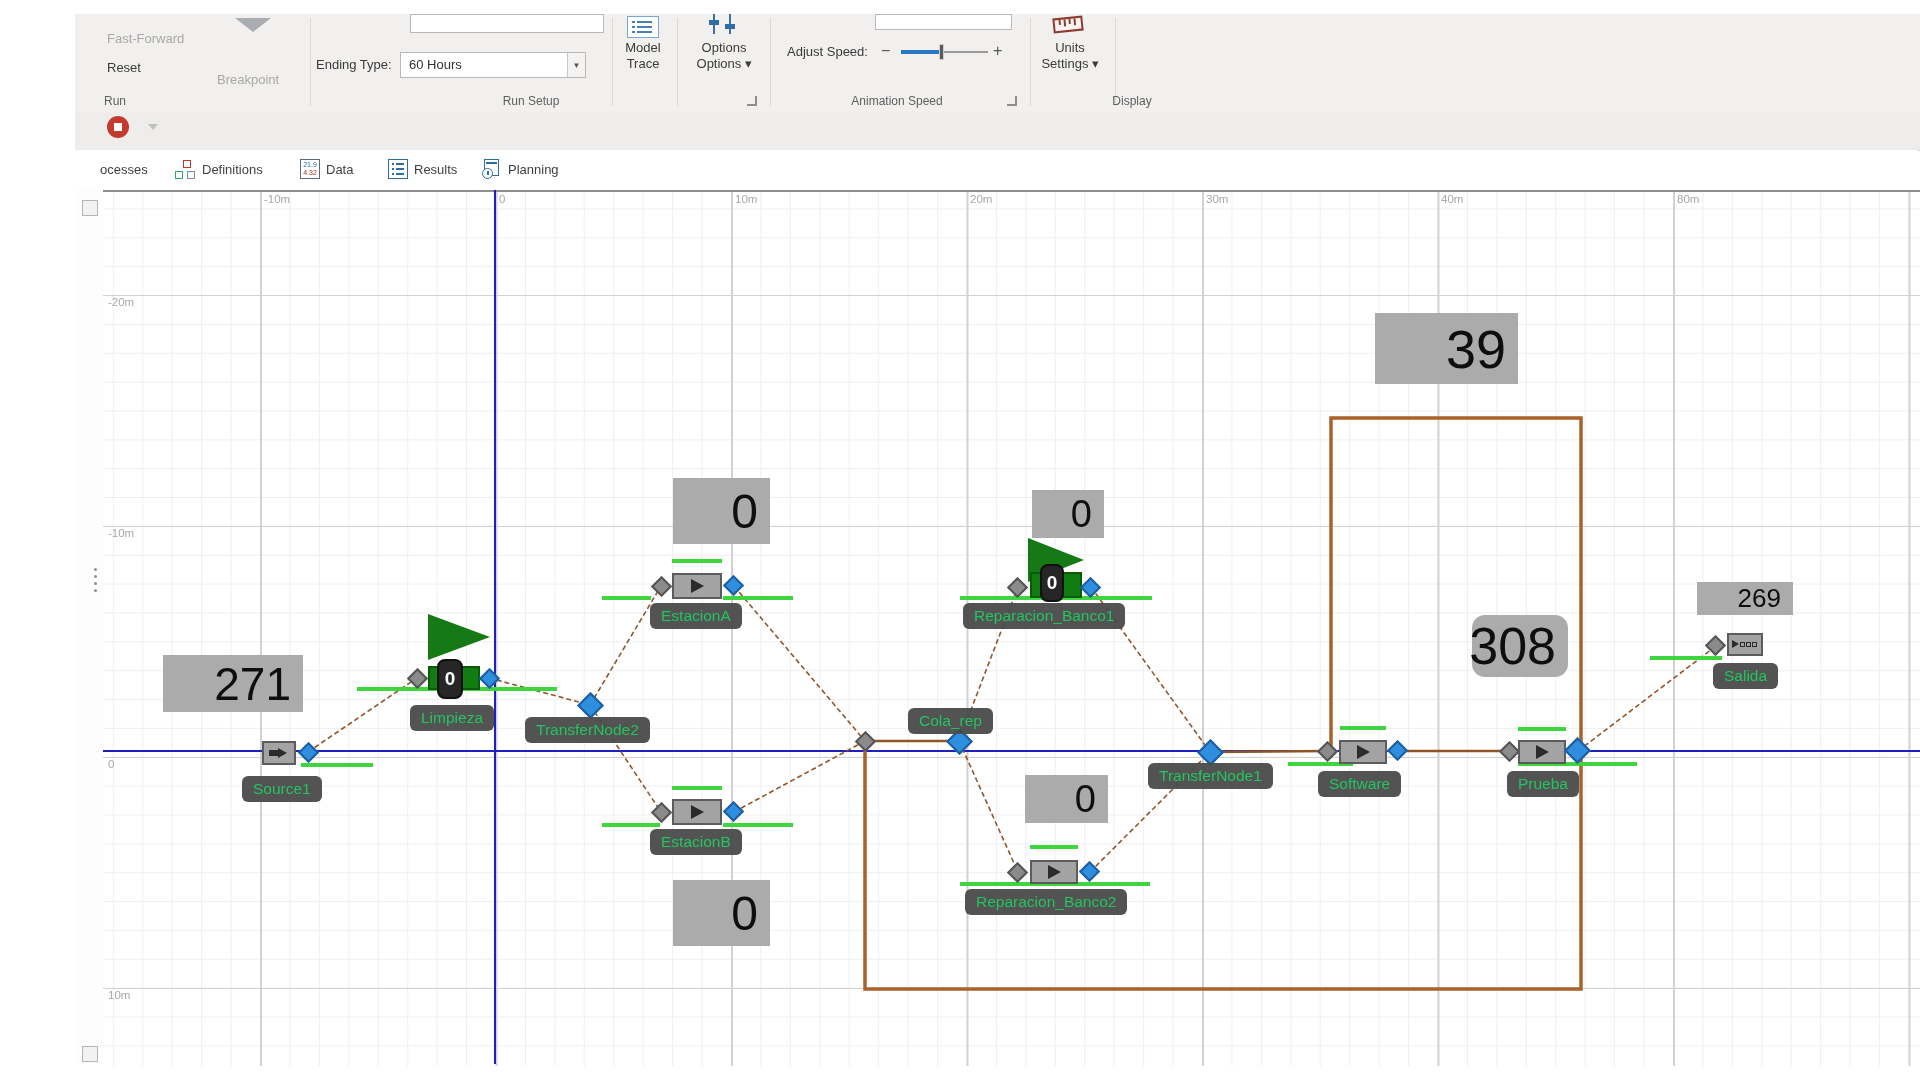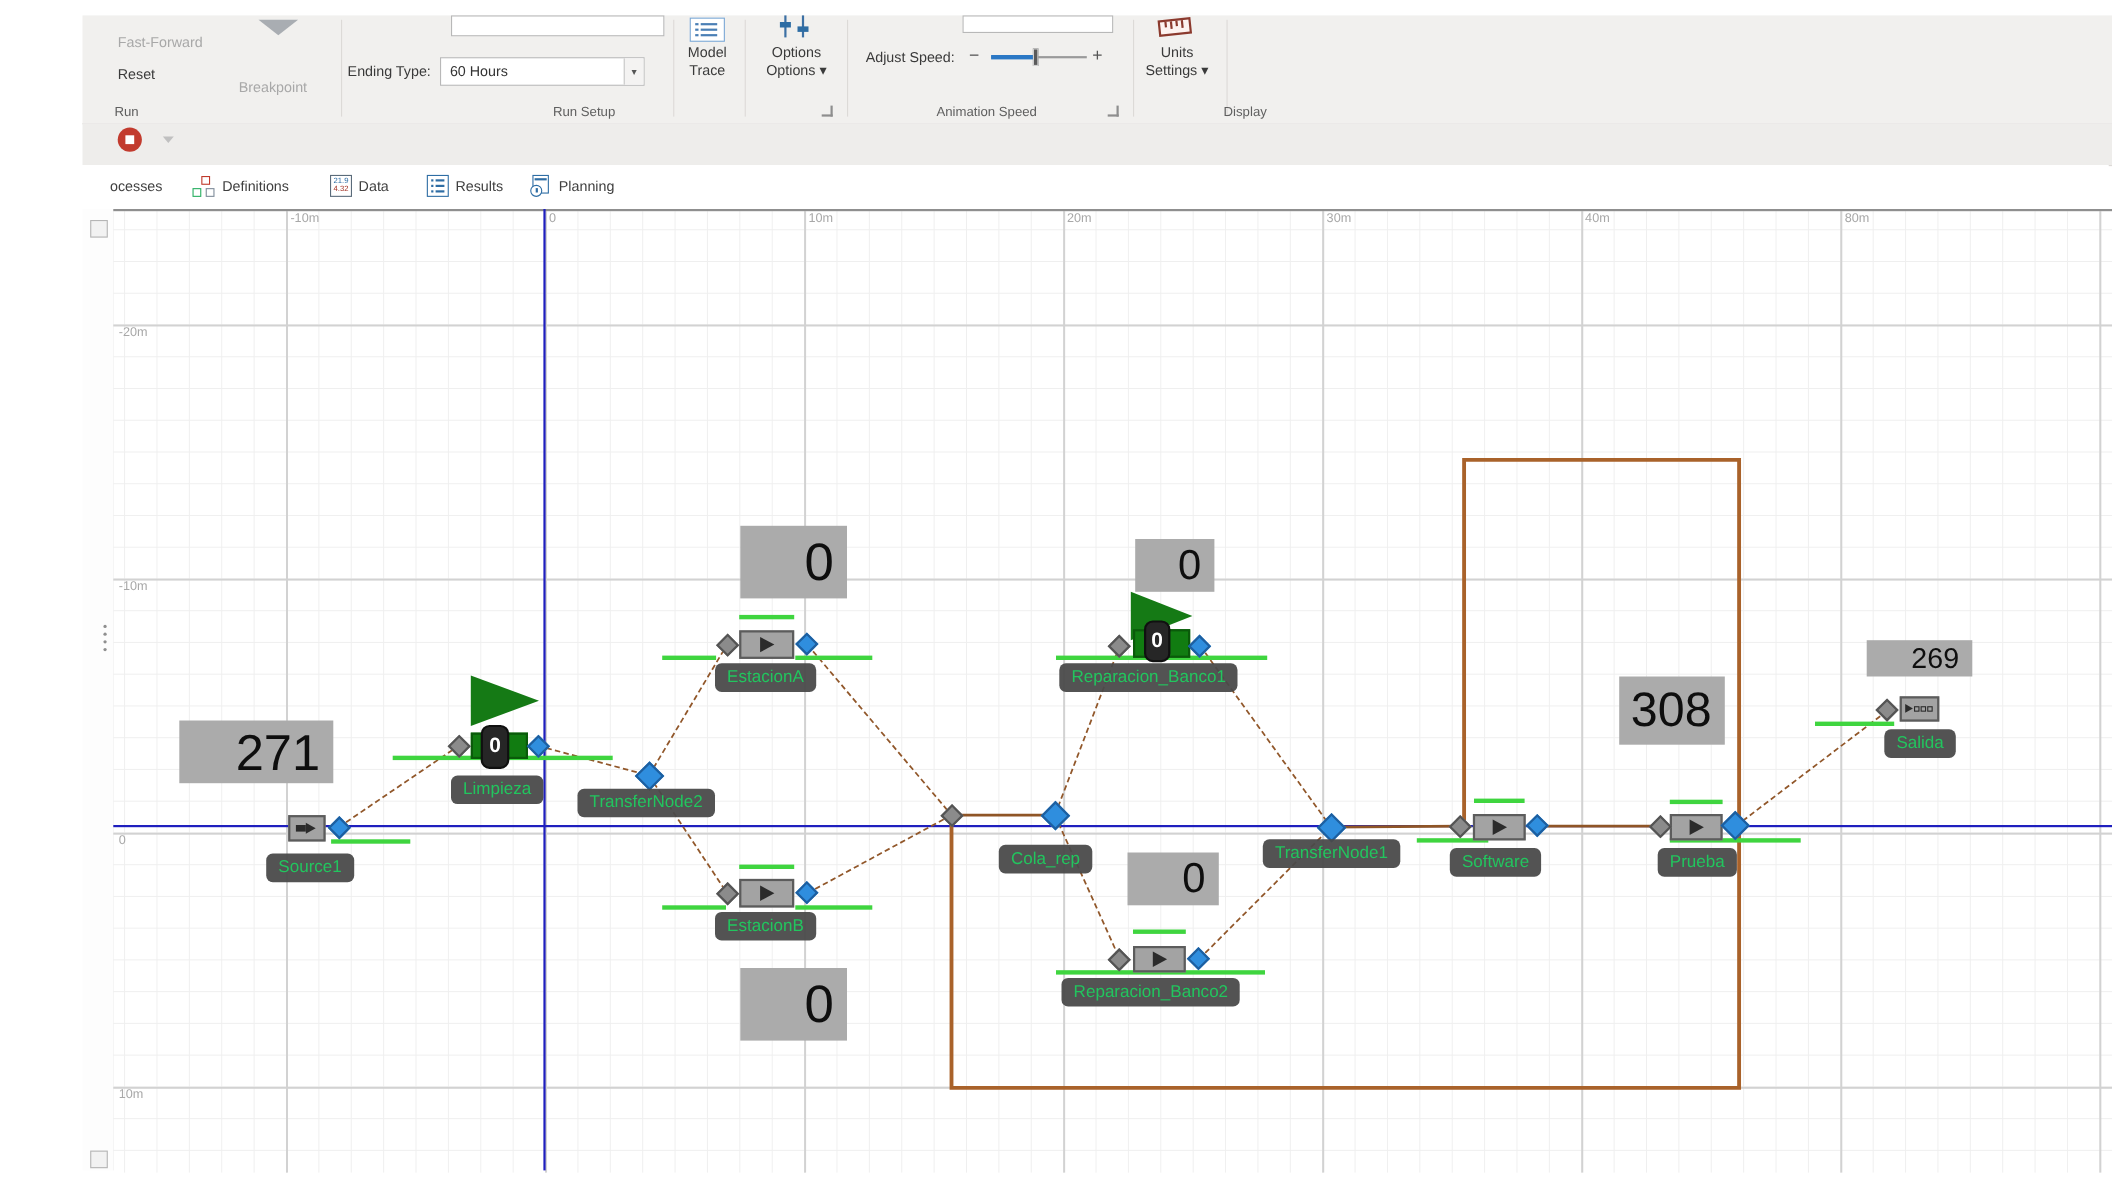--- a/index.html
+++ b/index.html
@@ -267,21 +267,21 @@
   <div class="nodebox" style="left:672px;top:799px;width:50px;height:26px;">
       <span class="play"></span>
     </div>
   <div class="dia gray" style="left:654px;top:805px;"></div>
   <div class="dia blue" style="left:726px;top:804px;"></div>
   <div class="nlabel" style="left:650px;top:829px;">EstacionB</div>
   <div class="counter" style="left:673px;top:880px;width:97px;height:66px;font-size:48px;">0</div>
 
   <div class="dia gray" style="left:858px;top:734px;"></div>
   <div class="dia blue big" style="left:950px;top:732px;"></div>
-  <div class="nlabel" style="left:908px;top:768px;">Cola_rep</div>
+  <div class="nlabel" style="left:908px;top:708px;">Cola_rep</div>
 
   <div class="flag" style="left:1028px;top:538px;border-top:22px solid transparent;border-bottom:22px solid transparent;border-left:56px solid #157a15;"></div>
   <div class="greenbox" style="left:1030px;top:572px;width:52px;height:26px;"></div>
   <div class="badge" style="left:1040px;top:564px;width:24px;height:38px;">0</div>
   <div class="dia gray" style="left:1010px;top:580px;"></div>
   <div class="dia blue" style="left:1083px;top:580px;"></div>
   <div class="nlabel" style="left:963px;top:603px;">Reparacion_Banco1</div>
   <div class="counter" style="left:1032px;top:490px;width:72px;height:48px;font-size:38px;">0</div>
 
   <div class="nodebox" style="left:1030px;top:860px;width:48px;height:24px;">
@@ -301,21 +301,22 @@
   <div class="dia gray" style="left:1320px;top:744px;"></div>
   <div class="dia blue" style="left:1390px;top:743px;"></div>
   <div class="nlabel" style="left:1318px;top:771px;">Software</div>
 
   <div class="nodebox" style="left:1518px;top:740px;width:48px;height:24px;">
       <span class="play"></span>
     </div>
   <div class="dia gray" style="left:1502px;top:744px;"></div>
   <div class="dia blue big" style="left:1568px;top:741px;"></div>
   <div class="nlabel" style="left:1507px;top:771px;">Prueba</div>
-  <div class="counter" style="left:1472px;top:615px;width:96px;height:62px;font-size:44px;">308</div>
+  <div class="counter" style="left:1472px;top:615px;width:96px;height:62px;font-size:52px;border-radius:13px;">308</div>
+  <div class="counter" style="left:1375px;top:313px;width:143px;height:71px;font-size:54px;">39</div>
 
   <div class="nodebox" style="left:1727px;top:633px;width:36px;height:23px;">
     <span style="position:relative;display:inline-block;width:26px;height:9px;">
       <span class="abs" style="left:0;top:0;width:0;height:0;border-top:4.5px solid transparent;border-bottom:4.5px solid transparent;border-left:7px solid #2b2b2b;"></span>
       <span class="abs" style="left:8px;top:1.5px;width:5px;height:5px;border:1px solid #2b2b2b;box-sizing:border-box;"></span>
       <span class="abs" style="left:14px;top:1.5px;width:5px;height:5px;border:1px solid #2b2b2b;box-sizing:border-box;"></span>
       <span class="abs" style="left:20px;top:1.5px;width:5px;height:5px;border:1px solid #2b2b2b;box-sizing:border-box;"></span>
     </span>
   </div>
   <div class="dia gray" style="left:1708px;top:638px;"></div>

